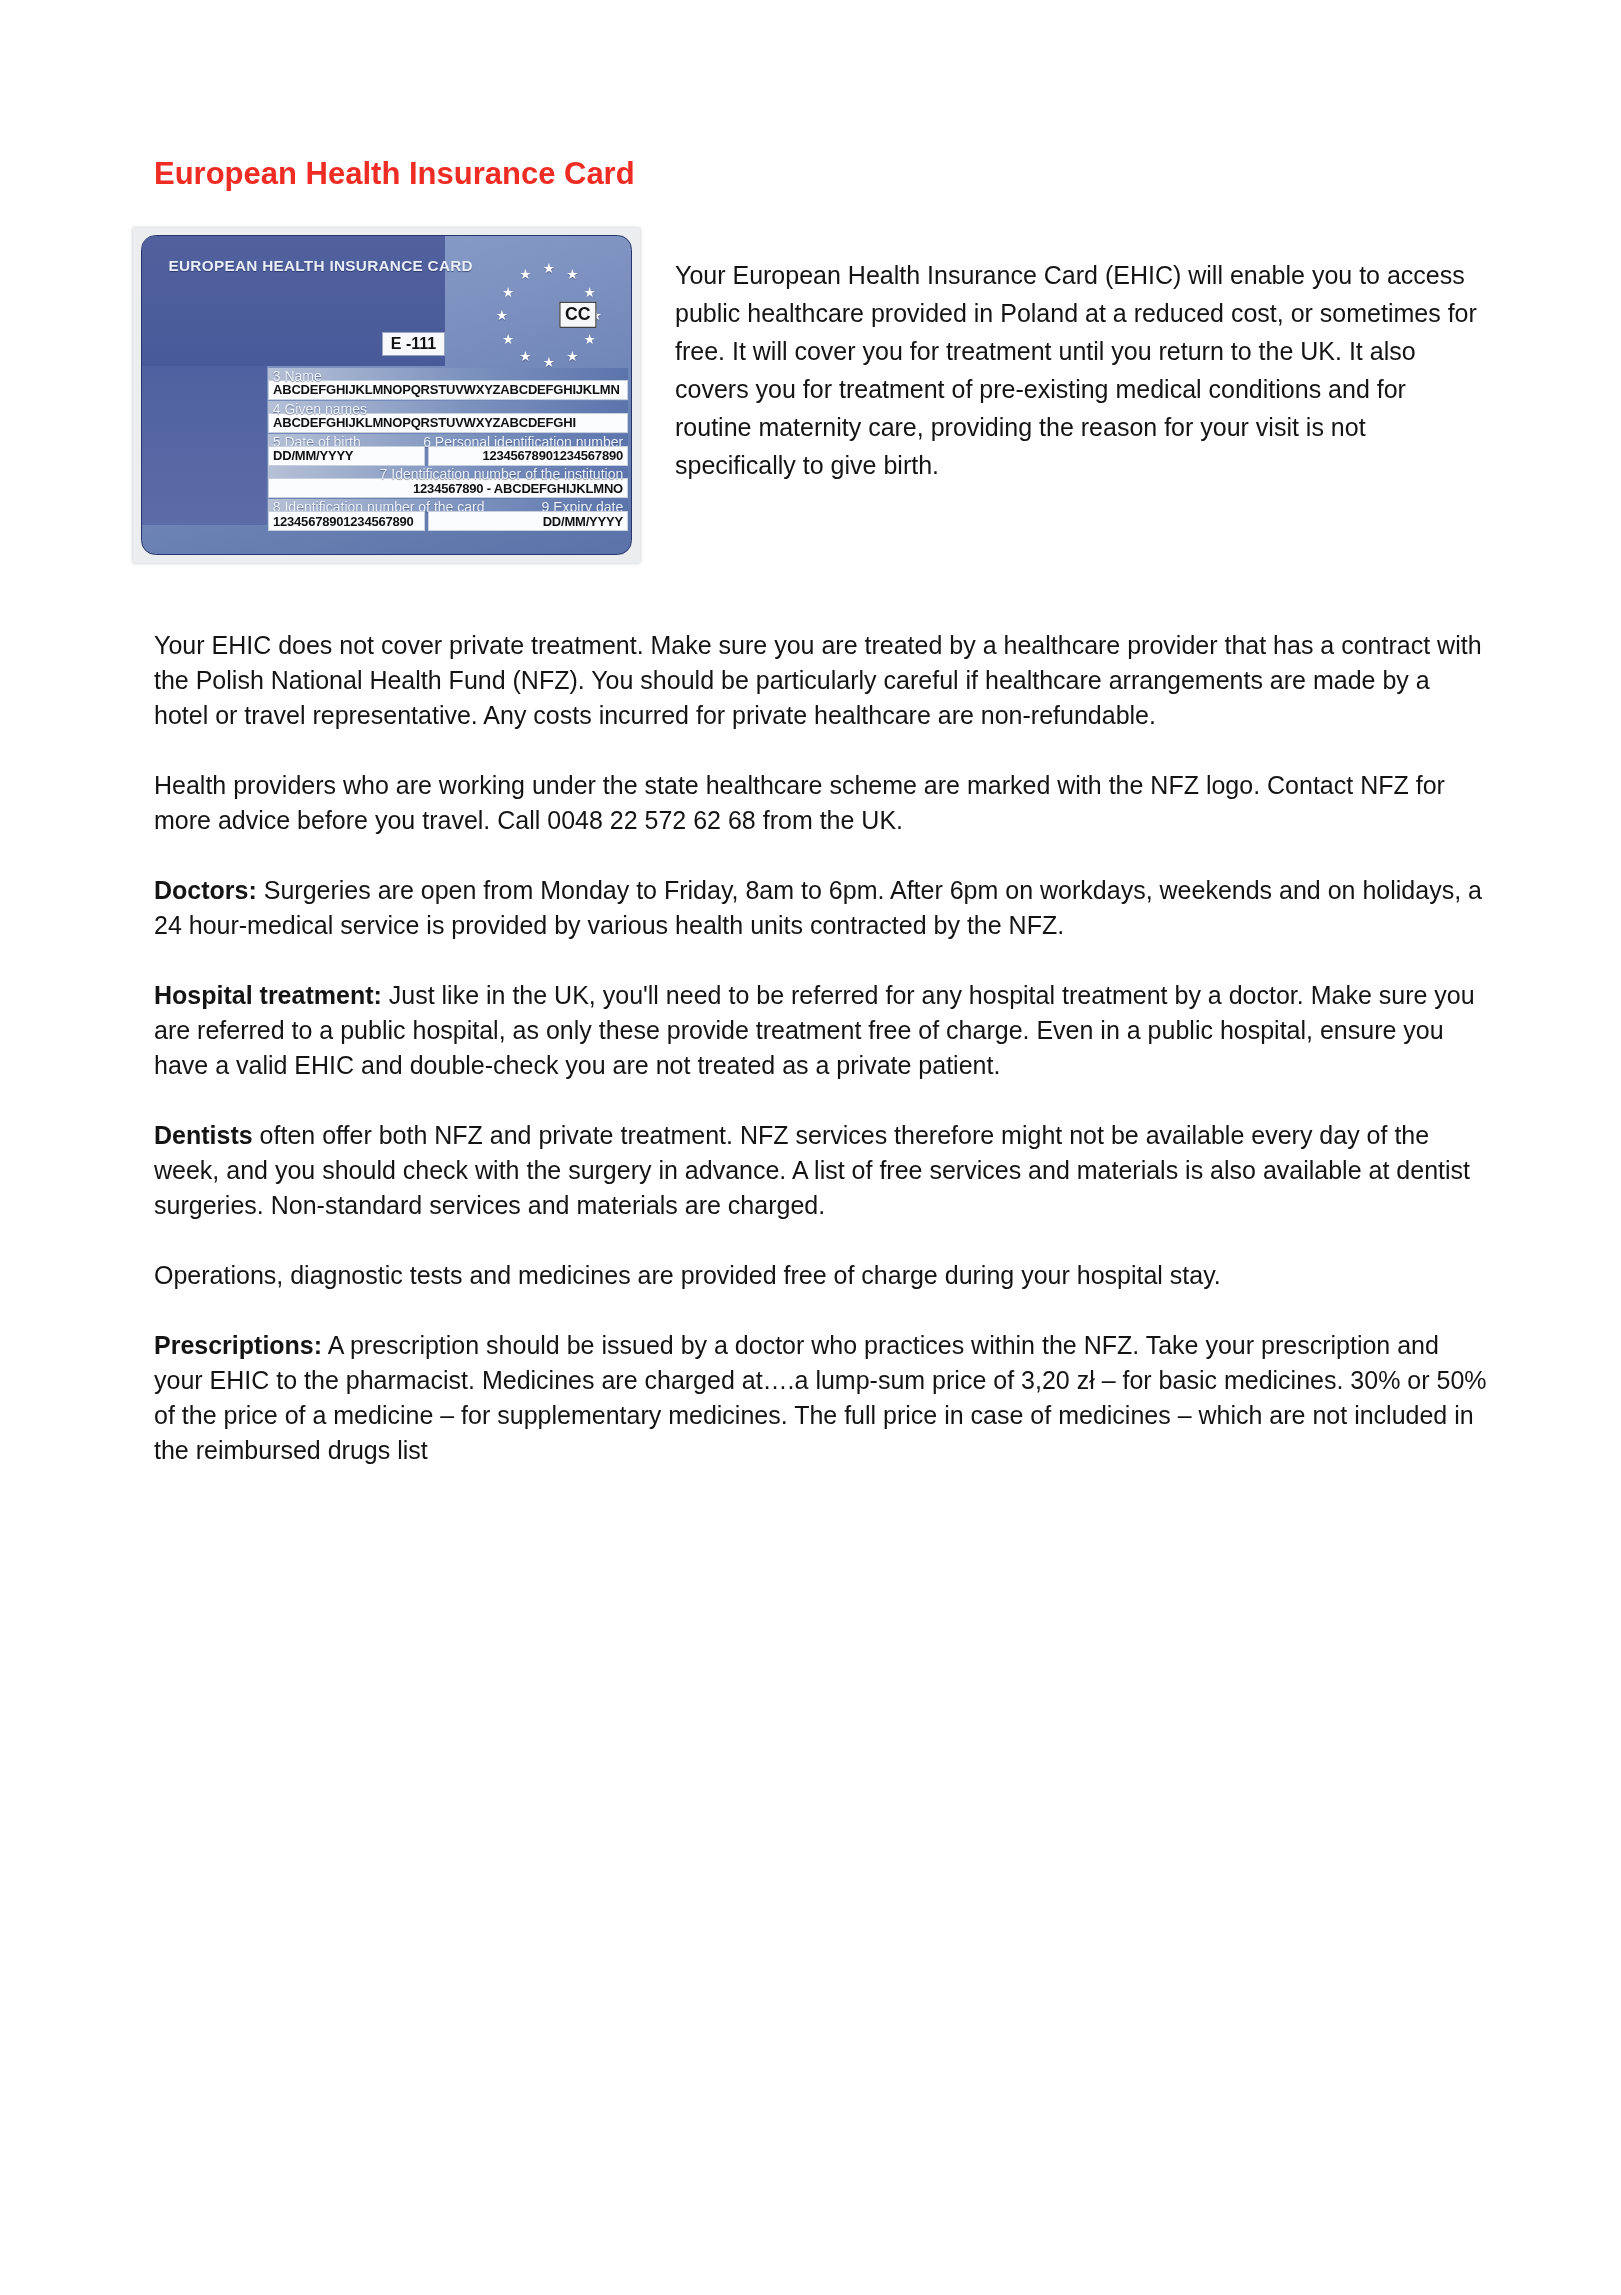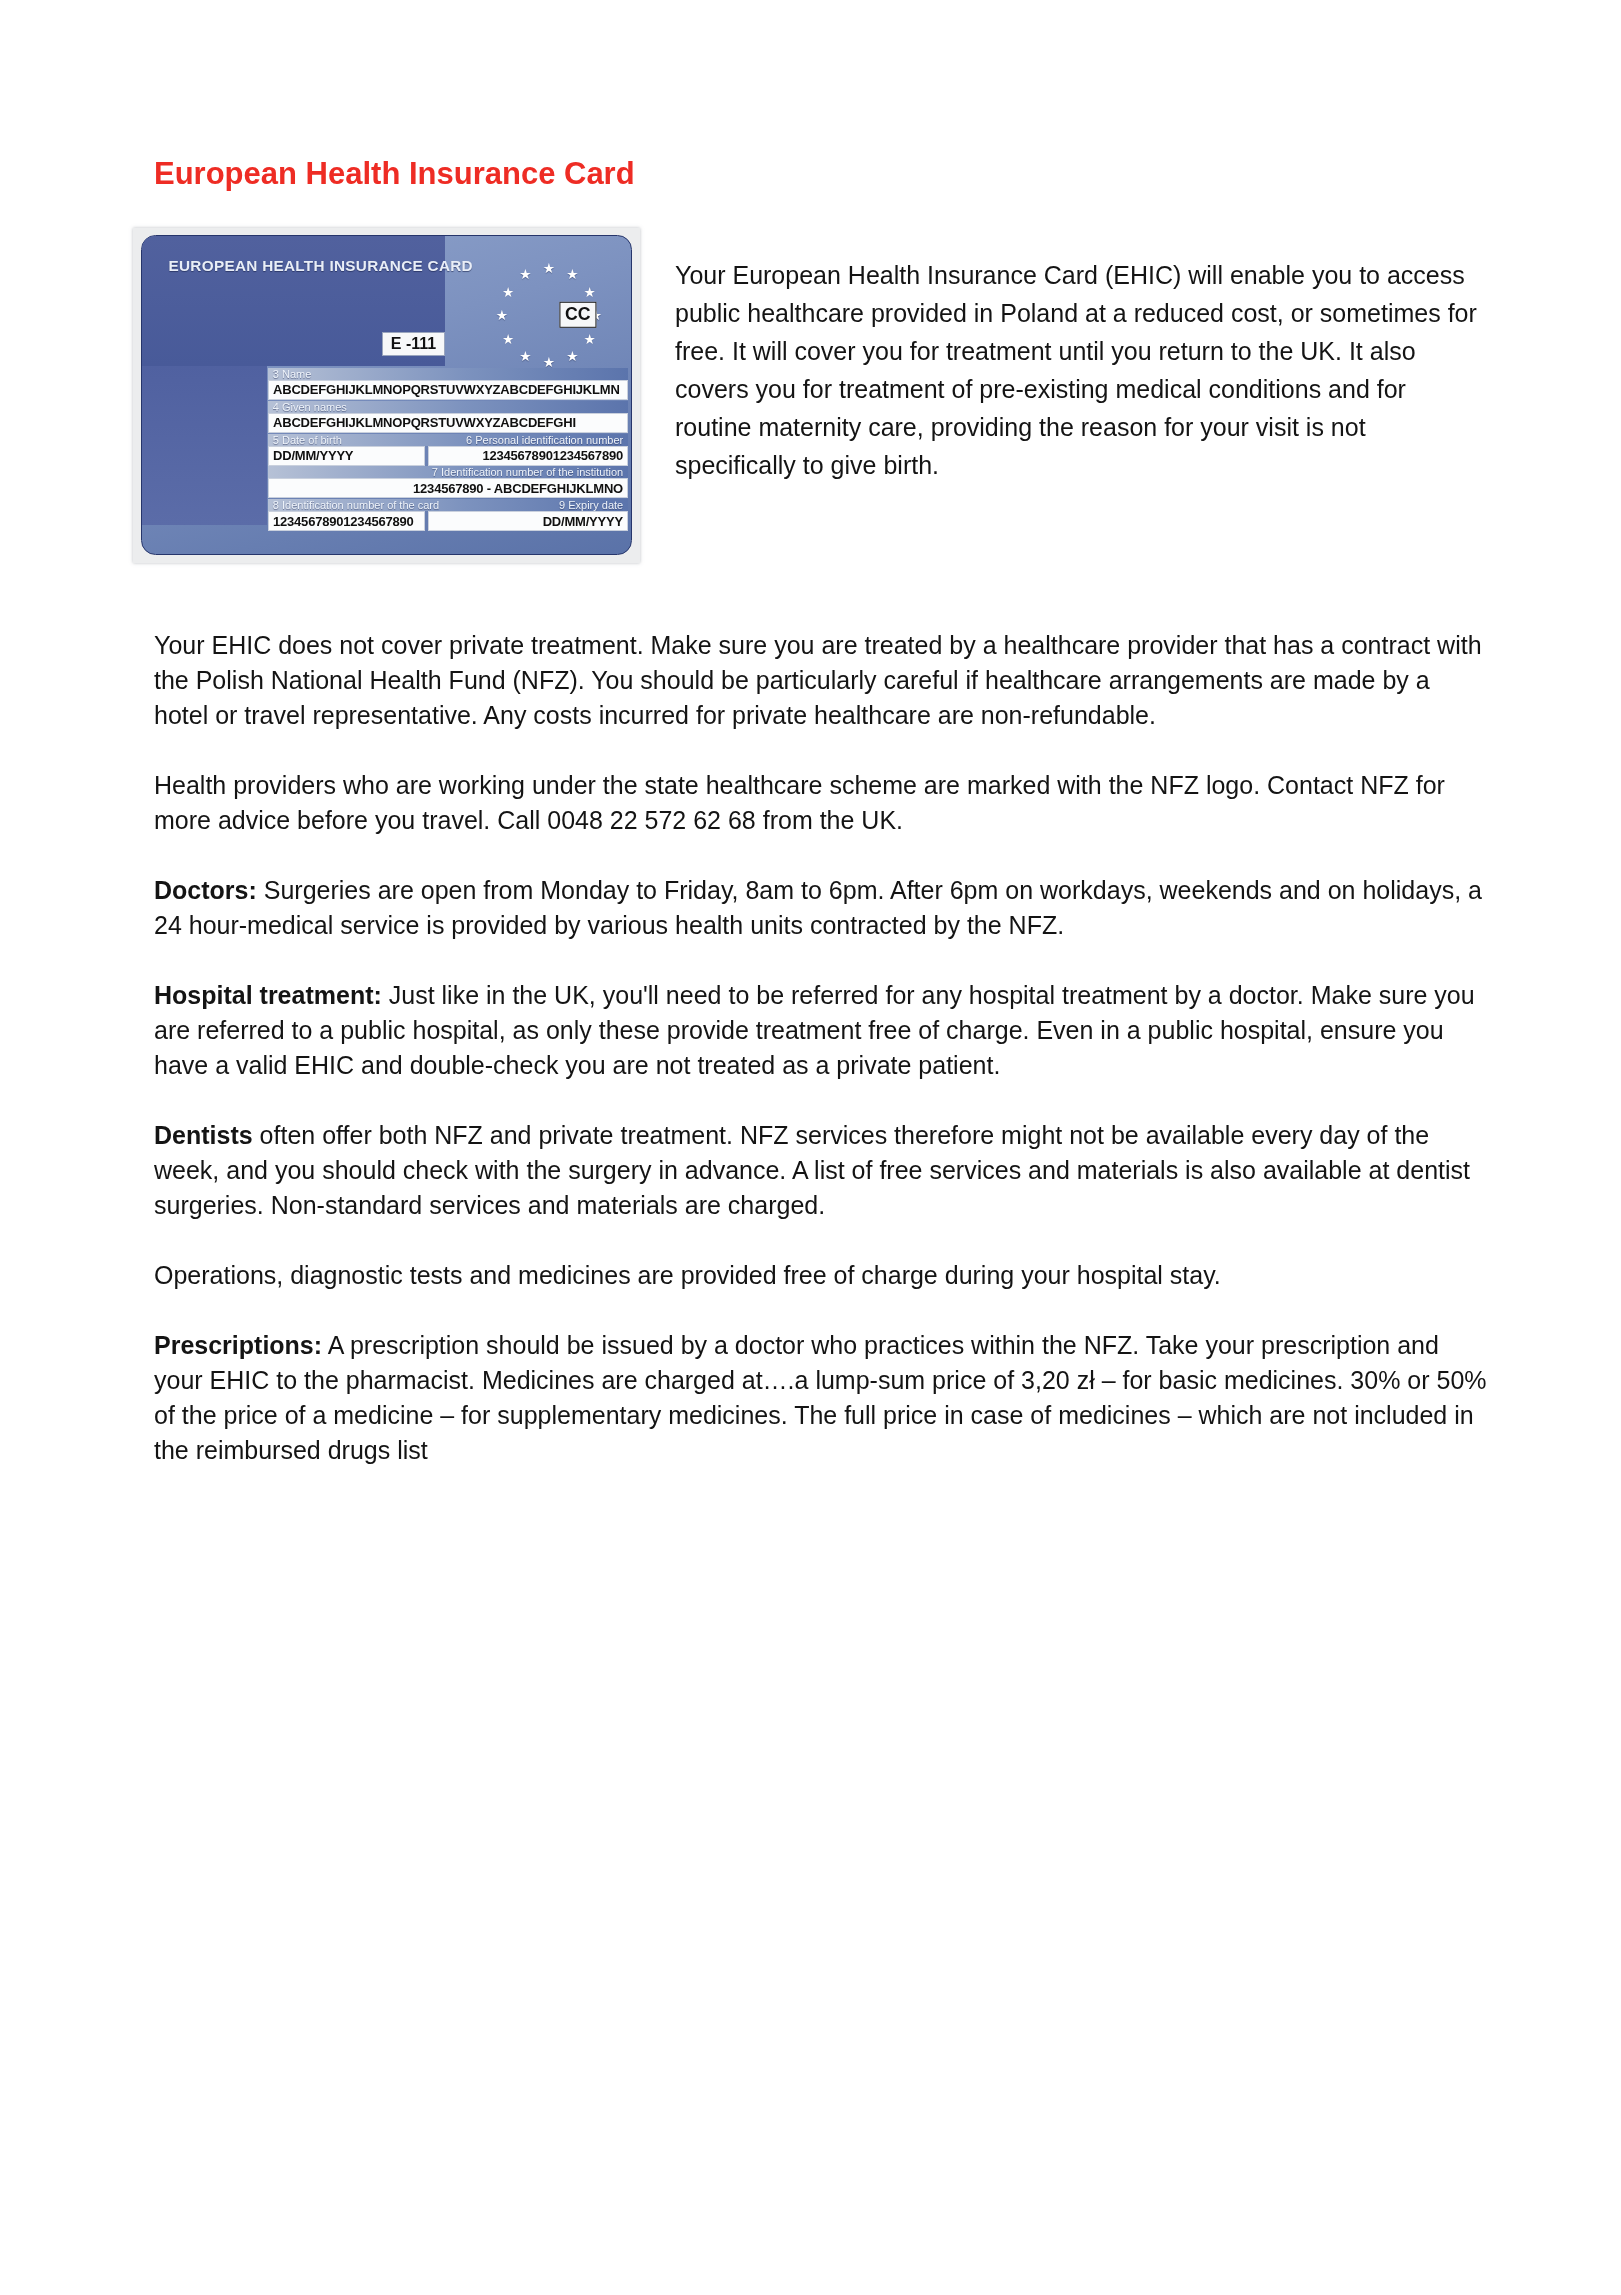--- a/index.html
+++ b/index.html
@@ -66,22 +66,22 @@
     background:#f7f8f9; border:0.8px solid #9aa5bd;
     display:flex; align-items:center; justify-content:center;
     font-size:16px; font-weight:bold; color:#111;text-align:right;
   }
   .fields {
     position:absolute; left:126px; top:131px; width:360px;
   }
   .strip {
     height:12px; margin-top:0.8px; padding:0 4.8px;
     background:linear-gradient(90deg,#b6c1d6 0%,#7c92be 55%,#5b74ac 100%);
-    display:flex; justify-content:space-between; align-items:center;
-    font-size:11px; color:#eef3fa;
+    display:flex; justify-content:space-between; align-items:flex-start;
+    font-size:14px; color:#eef3fa;
     text-shadow:0 0.8px 0.8px rgba(30,40,80,0.5);
     white-space:nowrap;
   }
   .strip .right-lbl { margin-left:auto; }
   .vrow { display:flex; gap:2.4px;align-items:flex-end; }
   .vbox {
     height:20px; background:#fbfcfd; border:0.8px solid #c9d0dd;
     display:flex; align-items:center; padding:0 4px;
     font-size:13px; font-weight:bold; color:#101010;
     letter-spacing:-0.2px; white-space:nowrap; overflow:hidden;

